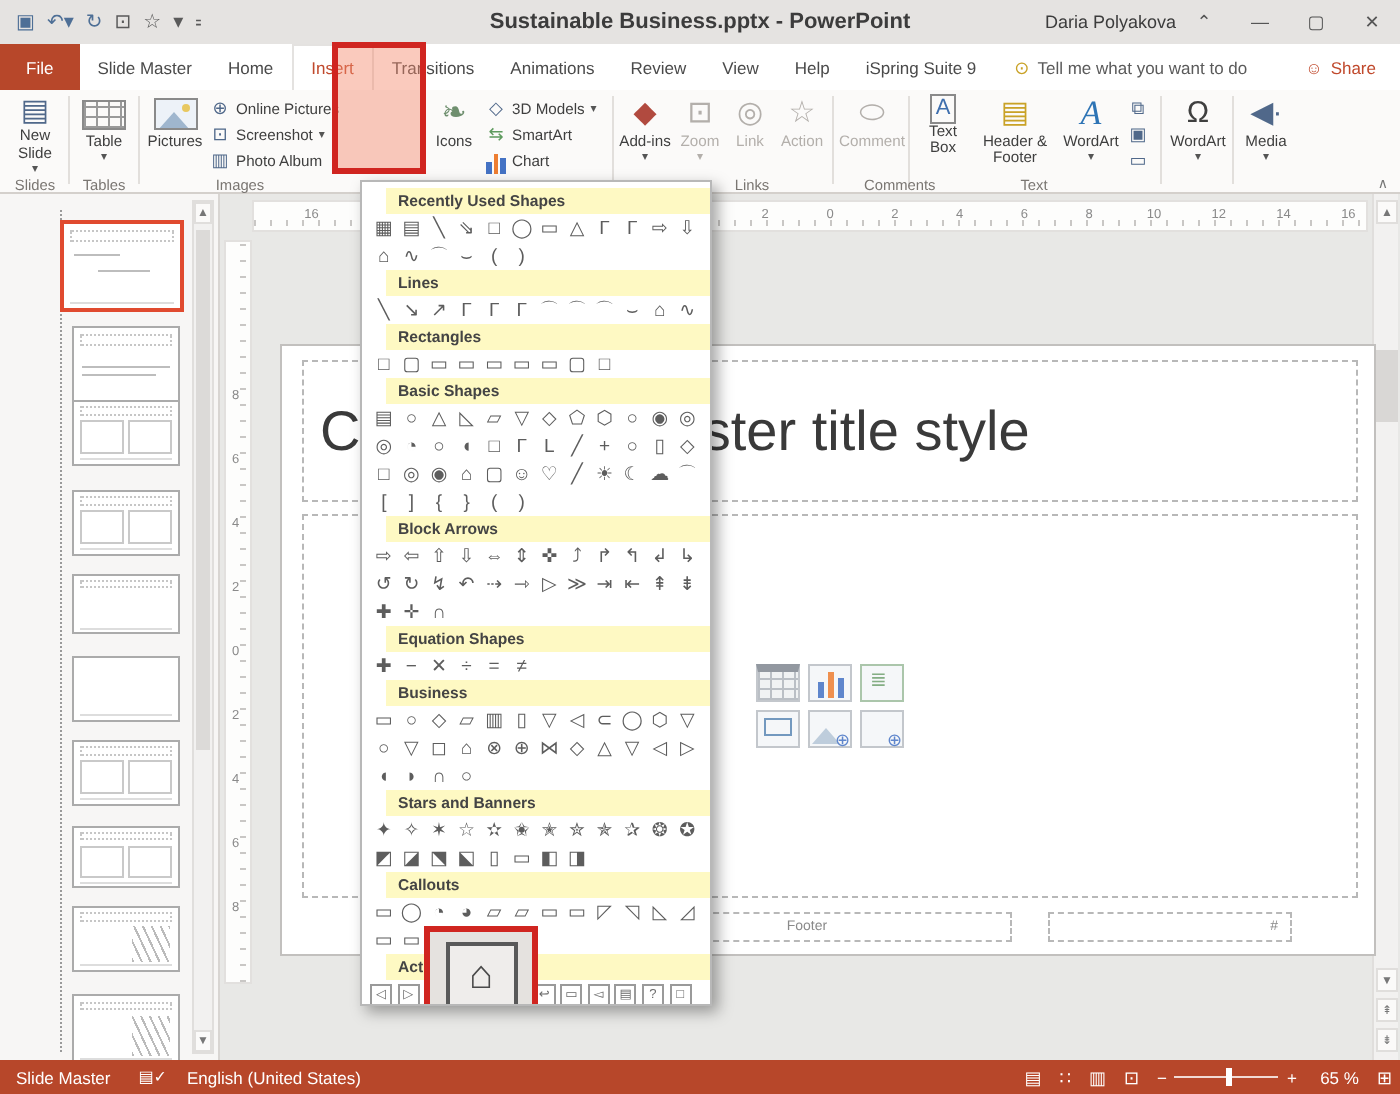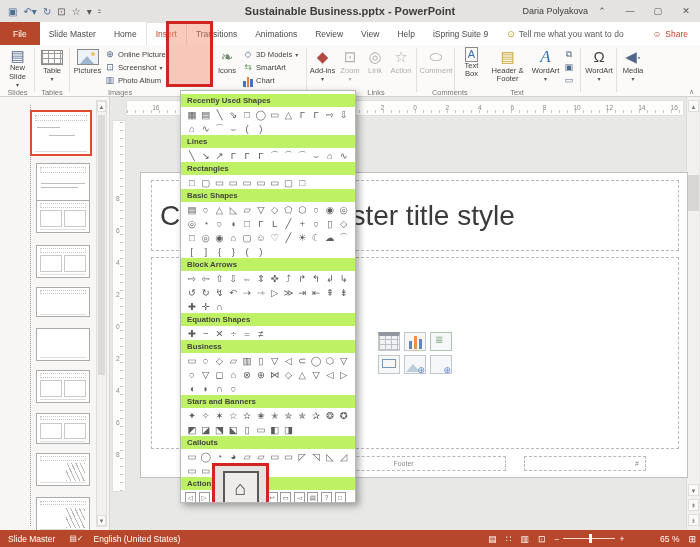--- a/index.html
+++ b/index.html
@@ -43,21 +43,21 @@
      repeating-linear-gradient(90deg,#9a9a9a 0 1px,transparent 1px 6px); }
   .picicon { width:22px; height:16px; border:1px solid #8a8a8a; position:relative; background:#EDF2F8; overflow:hidden; }
   .picicon:before { content:""; position:absolute; left:1px; bottom:-1px; border-left:8px solid transparent; border-right:8px solid transparent; border-bottom:9px solid #9FB6CE; }
   .picicon:after { content:""; position:absolute; right:3px; top:2px; width:4px; height:4px; border-radius:50%; background:#E8C860; }
   .chartbars { display:flex; align-items:flex-end; gap:1px; height:14px; }
   .chartbars i { display:block; width:3px; background:#4472C4; }
   .chartbars i.o { background:#ED7D31; }
 
   
   .menu { position:absolute; left:180px; top:90px; width:176px; height:413px; background:#FFFFFF; border:1px solid #B8B8B8; box-shadow:3px 3px 7px rgba(0,0,0,.35); z-index:40; overflow:hidden; padding-top:3px; }
-  .menu-h { height:13px; line-height:13px; background:#bef264; font-size:7.8px; font-weight:bold; color:#444; padding-left:6px; }
+  .menu-h { height:13px; line-height:13px; background:#fef9c3; font-size:7.8px; font-weight:bold; color:#444; padding-left:6px;margin-left:12px; }
   .menu-row { height:14px; display:flex; align-items:center; padding-left:4px; }
   .mcell { width:13.8px; height:13px; line-height:13px; text-align:center; font-size:9.5px; color:#5d5d5d; }
   .menu-row.boxed .mcell { width:11px; height:11px; line-height:9px; border:1px solid #9a9a9a; font-size:6.5px; margin-right:2.6px; color:#6a6a6a; }
 
   .action-hl { position:absolute; left:31px; top:372px; width:57px; height:50px; border:3px solid #D02520; background:#E5E2DF; z-index:45; display:flex; align-items:center; justify-content:center; }
   .action-hl .abtn { width:36px; height:34px; border:2px solid #595959; display:flex; align-items:center; justify-content:center; font-size:20px; color:#4a4a4a; background:#EFEDEB; }
 
   .shapes-hl { position:absolute; left:166px; top:21px; width:47px; height:66px; border:3px solid #D02520; background:rgba(243,137,108,.45); z-index:50; }
 
   
@@ -111,21 +111,21 @@
   
   .status { position:absolute; left:0; top:530px; width:700px; height:17px; background:#B7472A; color:#fff; display:flex; align-items:center; font-size:8.5px; }
   .status .lbl { padding-left:8px; }
   .status .proof { margin-left:14px; font-size:8px; }
   .status .lang { margin-left:10px; }
   .st-right { position:absolute; right:4px; display:flex; align-items:center; gap:9px; }
   .st-right .vicon { font-size:9px; }
   .zoomer { display:flex; align-items:center; gap:4px; }
   .zoomer .track { position:relative; width:52px; height:1px; background:rgba(255,255,255,.8); }
   .zoomer .knob { position:absolute; left:26px; top:-4px; width:3px; height:9px; background:#fff; }
-  .zoomtext { min-width:22px; text-align:right;margin-left:24px; }
+  .zoomtext { min-width:22px; text-align:right; }
 </style>
 </head>
 <body>
 
 <div id="stage">
 
   <div class="titlebar">
     <div class="qat">
       <span>▣</span>
       <span>↶<span class="arrow">▾</span></span>

